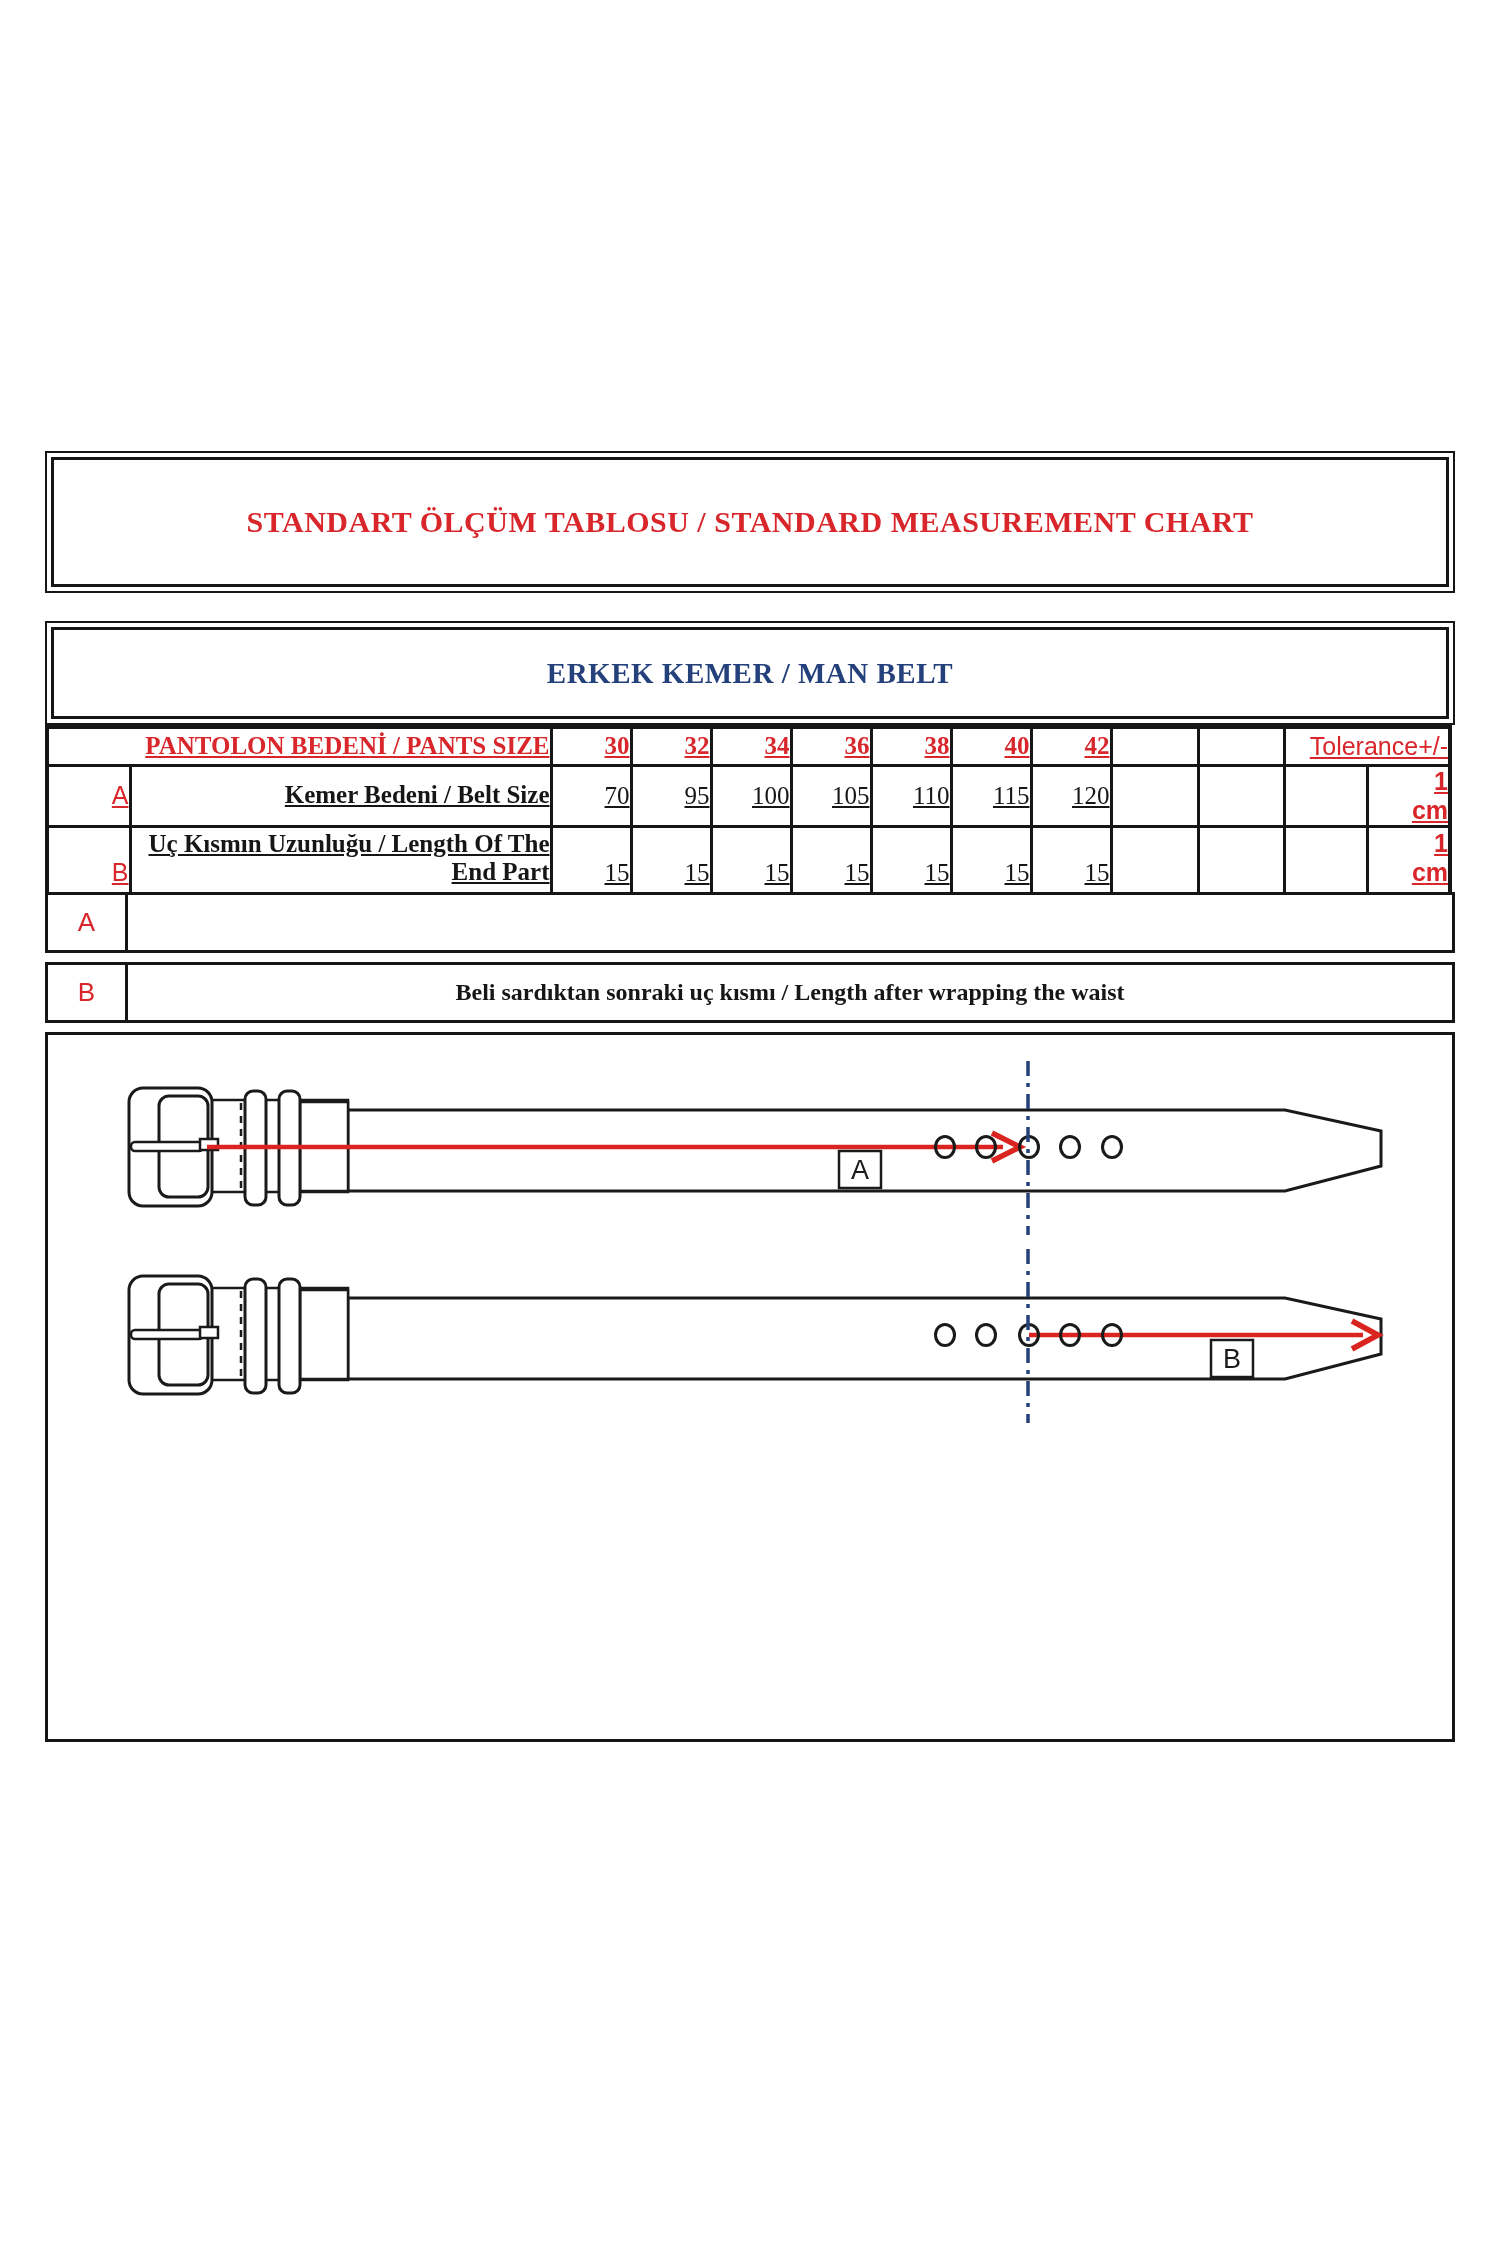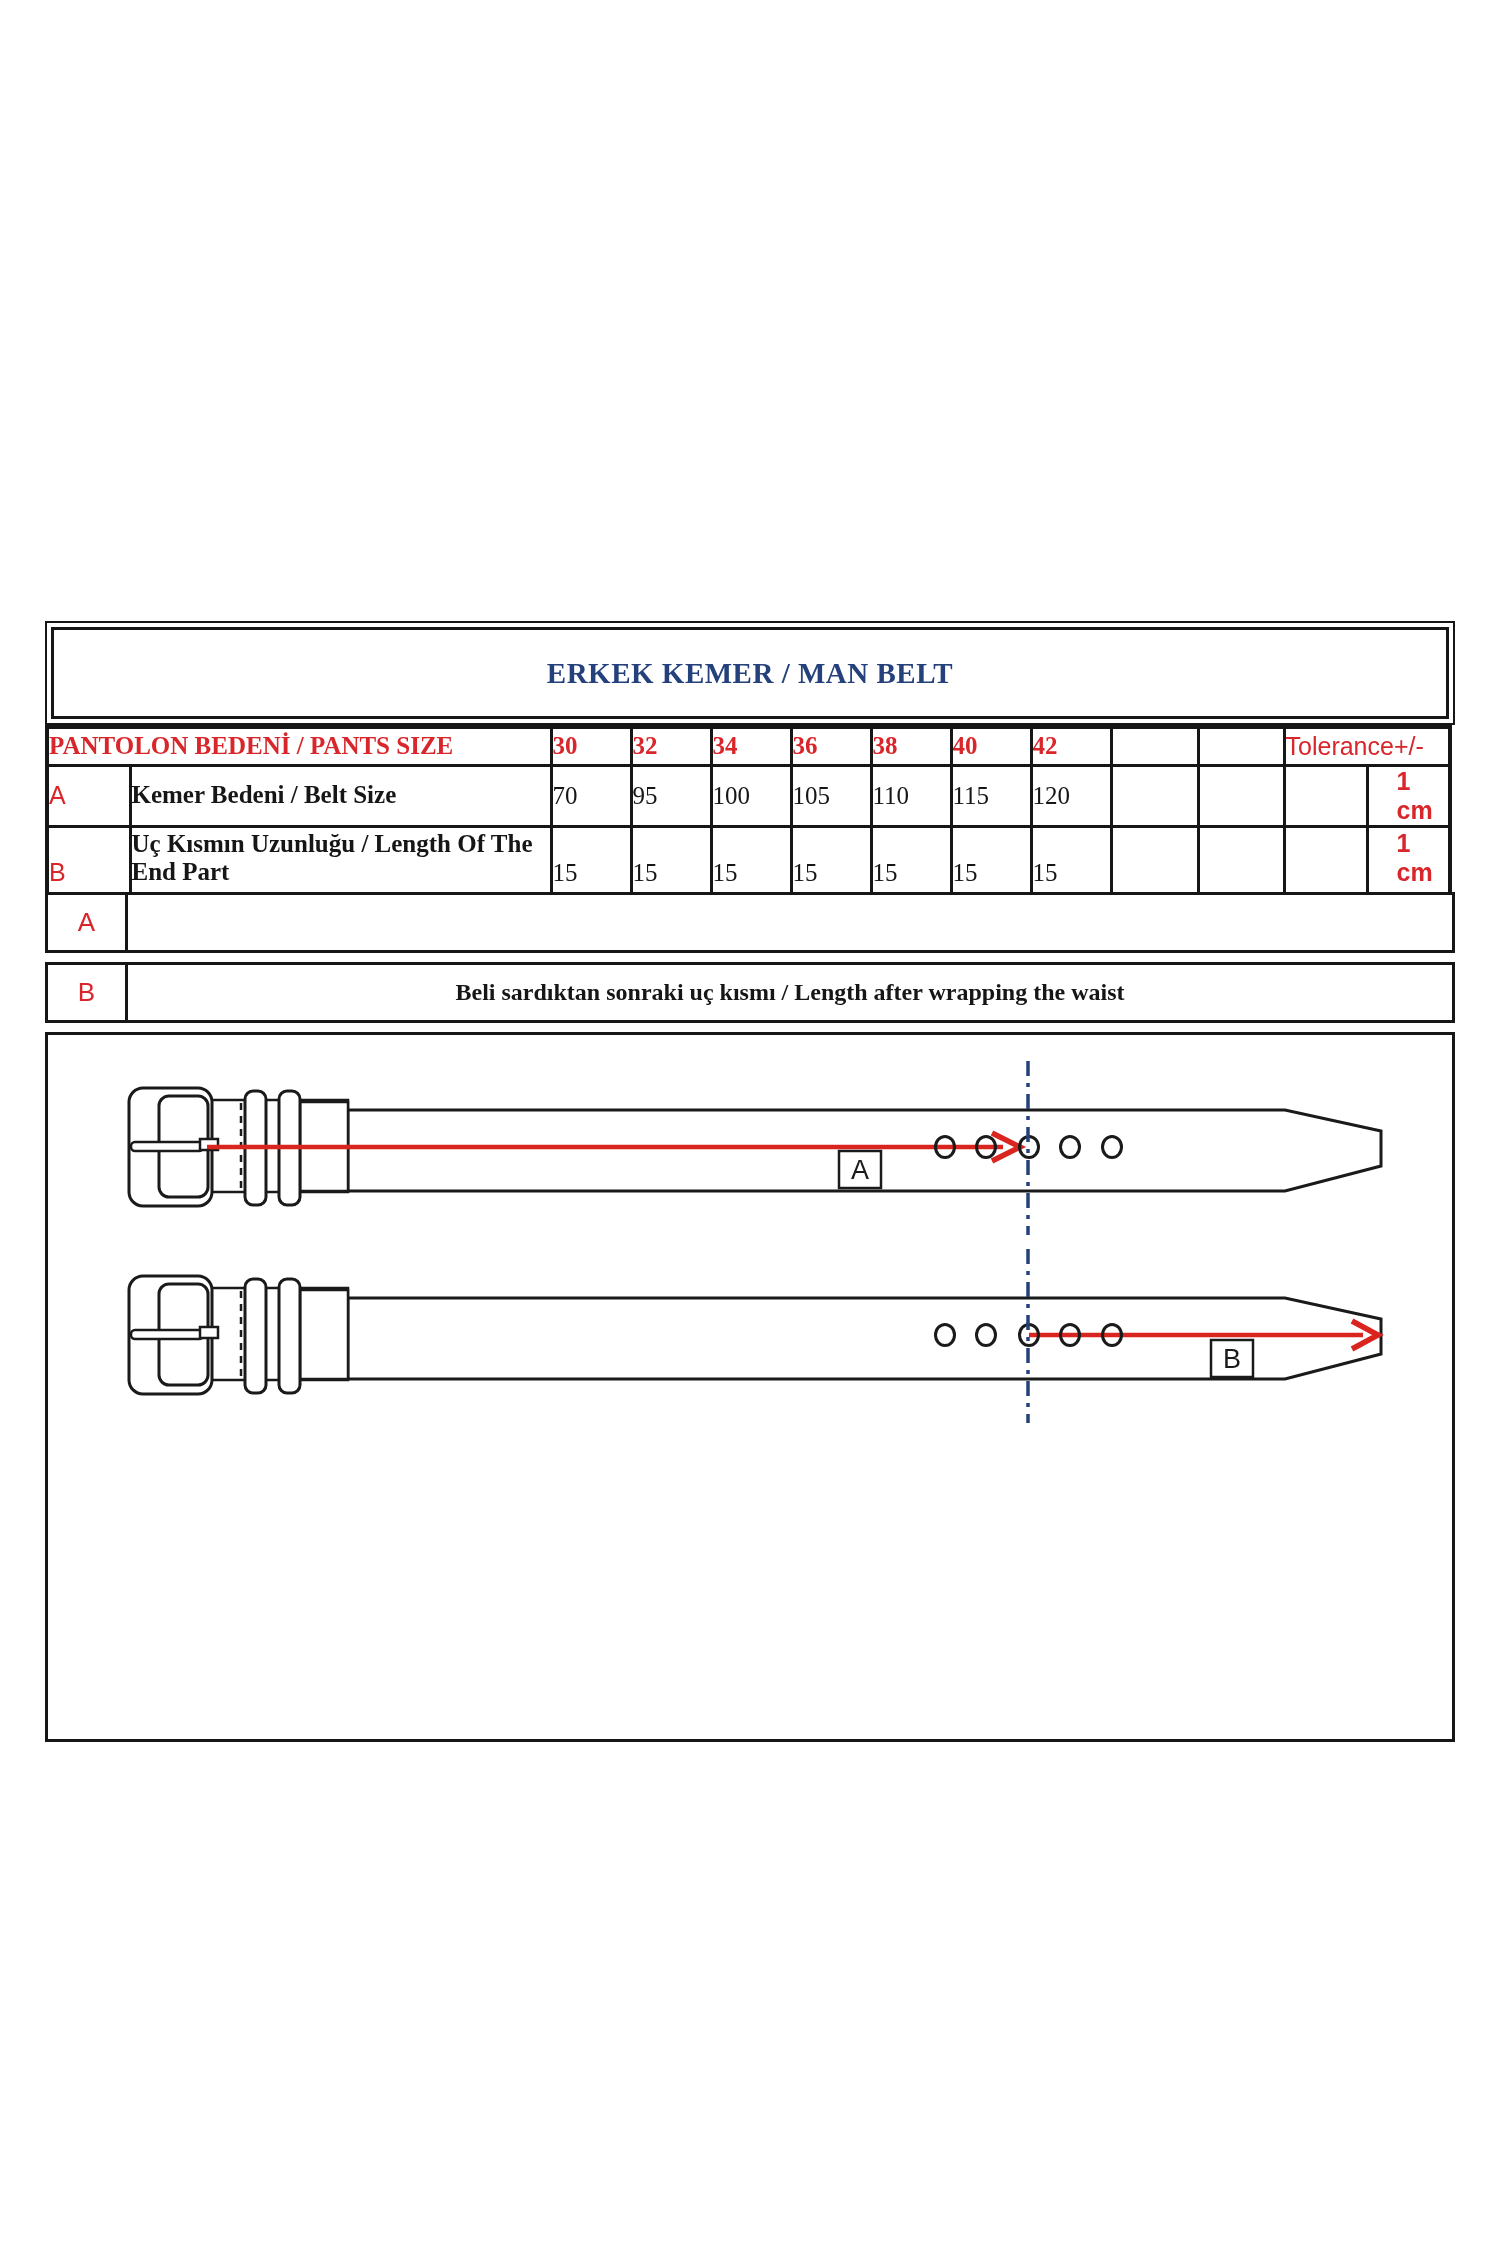--- a/index.html
+++ b/index.html
@@ -18,22 +18,22 @@
                 display:flex; align-items:center; justify-content:center; text-align:center; }
   #title-box   { top:451px; height:142px; }
   #subtitle-box{ top:621px; height:104px;  }
   .title-text    { color:#d9262b; font-weight:bold; font-size:30px; letter-spacing:.5px; }
   .subtitle-text { color:#24417b; font-weight:bold; font-size:29px; letter-spacing:.5px; }
 
   
   table.size-table { position:absolute; left:45px; top:725px; width:1403px;
                      border-collapse:collapse; table-layout:fixed;
                      border:4px solid #161616; background:#fff; }
-  table.size-table td { border:3px solid #161616; text-align:left; vertical-align:middle;
-                        font-size:25px; overflow:hidden; }
+  table.size-table td { border:3px solid #161616; text-align:right; vertical-align:middle;
+                        font-size:25px; overflow:hidden;text-decoration:underline; }
   td.hdr-label { color:#d9262b; font-weight:bold; font-size:24px; }
   td.hdr-size  { color:#d9262b; font-weight:bold;margin-top:40px; }
   td.hdr-tol   { color:#d9262b; font-family:"Liberation Sans","DejaVu Sans",sans-serif;
                  font-size:17px; font-weight:normal; }
   td.letter-cell { color:#d9262b; font-family:"Liberation Sans","DejaVu Sans",sans-serif;
                    font-size:26px; }
   td.row-label { text-align:left; font-weight:bold; font-size:23px; padding-left:0; line-height:1.15; }
   td.tol-cell  { color:#d9262b; font-family:"Liberation Sans","DejaVu Sans",sans-serif;
                  font-size:21px; font-weight:bold;padding-left:28px; }
   tr.row-b td  { vertical-align:bottom; padding-bottom:5px; }
@@ -61,20 +61,25 @@
   .navy-dash { stroke:#24417b; stroke-width:3.5; fill:none; stroke-dasharray:15 7 4 7; }
   .buckle-dash { stroke:#1a1a1a; stroke-width:2.5; fill:none; stroke-dasharray:7 6; }
   .diagram-letter { font-family:"Liberation Sans","DejaVu Sans",sans-serif;
                     font-size:27px; fill:#1a1a1a; text-anchor:middle; }
 </style>
 </head>
 <body>
 
 <div class="abs" style="left:0;top:0;width:1500px;height:2250px;">
 
+  <div class="dbox" id="title-box">
+    <div class="dbox-inner">
+      <span class="title-text">STANDART ÖLÇÜM TABLOSU / STANDARD MEASUREMENT CHART</span>
+    </div>
+  </div>
 
   <div class="dbox" id="subtitle-box">
     <div class="dbox-inner">
       <span class="subtitle-text">ERKEK KEMER / MAN BELT</span>
     </div>
   </div>
 
   <table class="size-table">
     <colgroup>
       <col style="width:83px">

